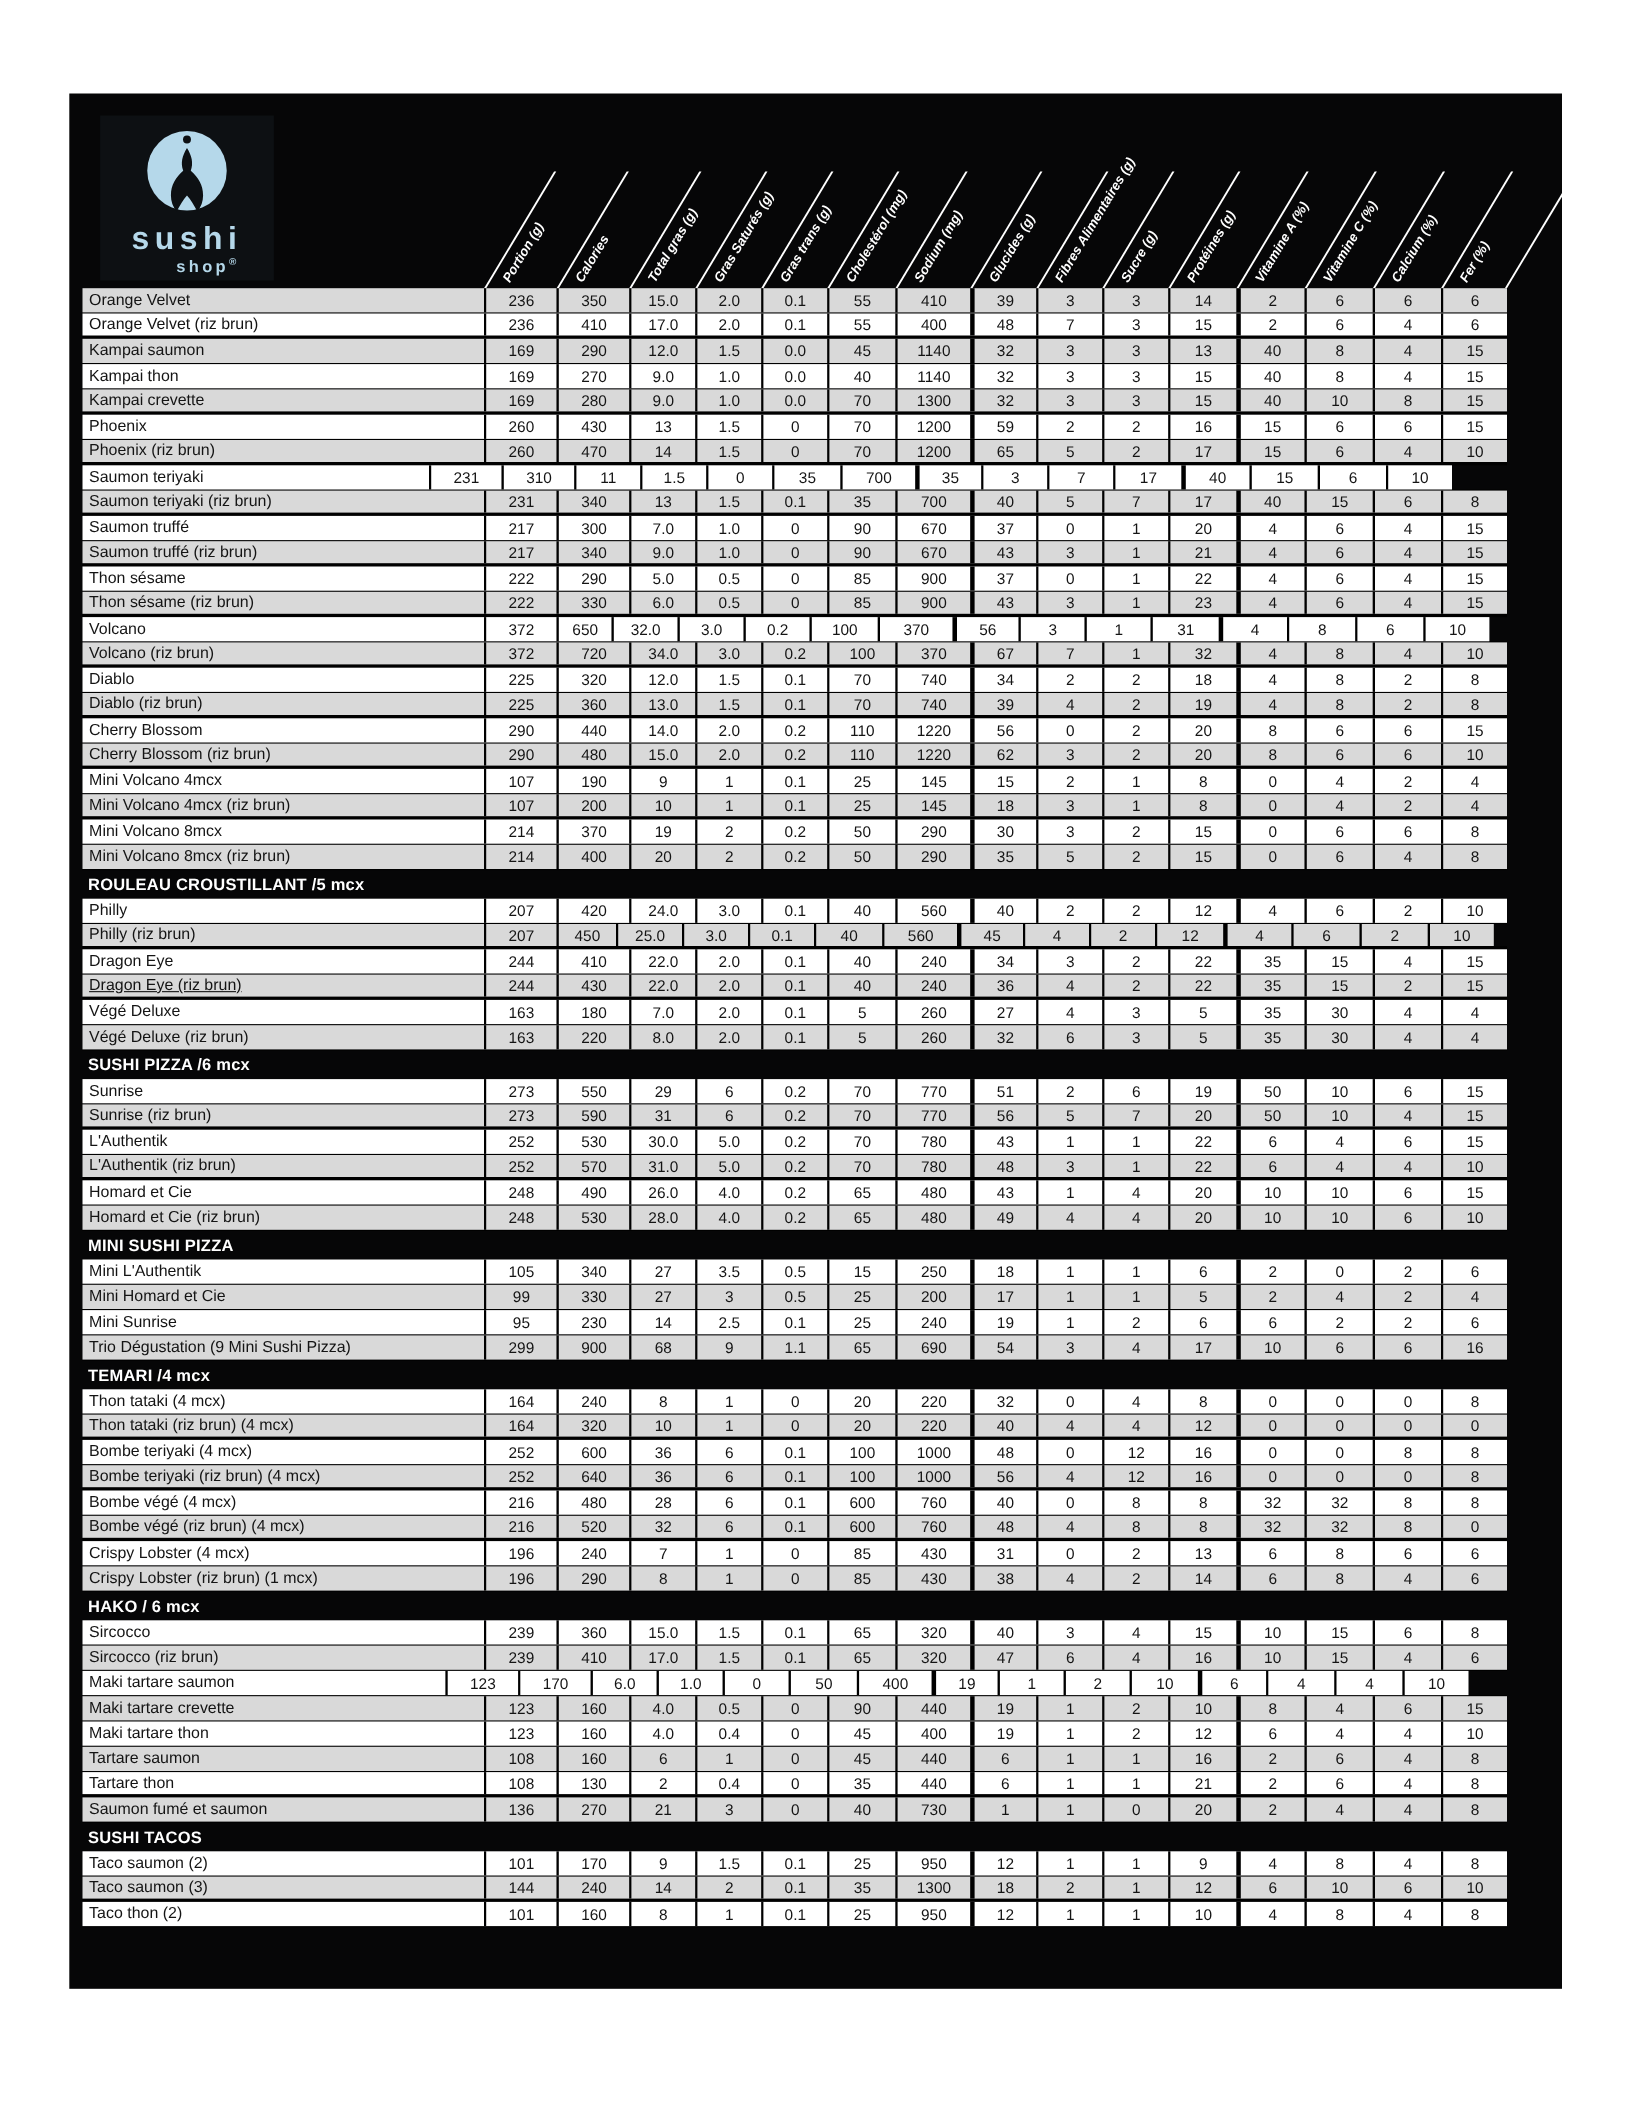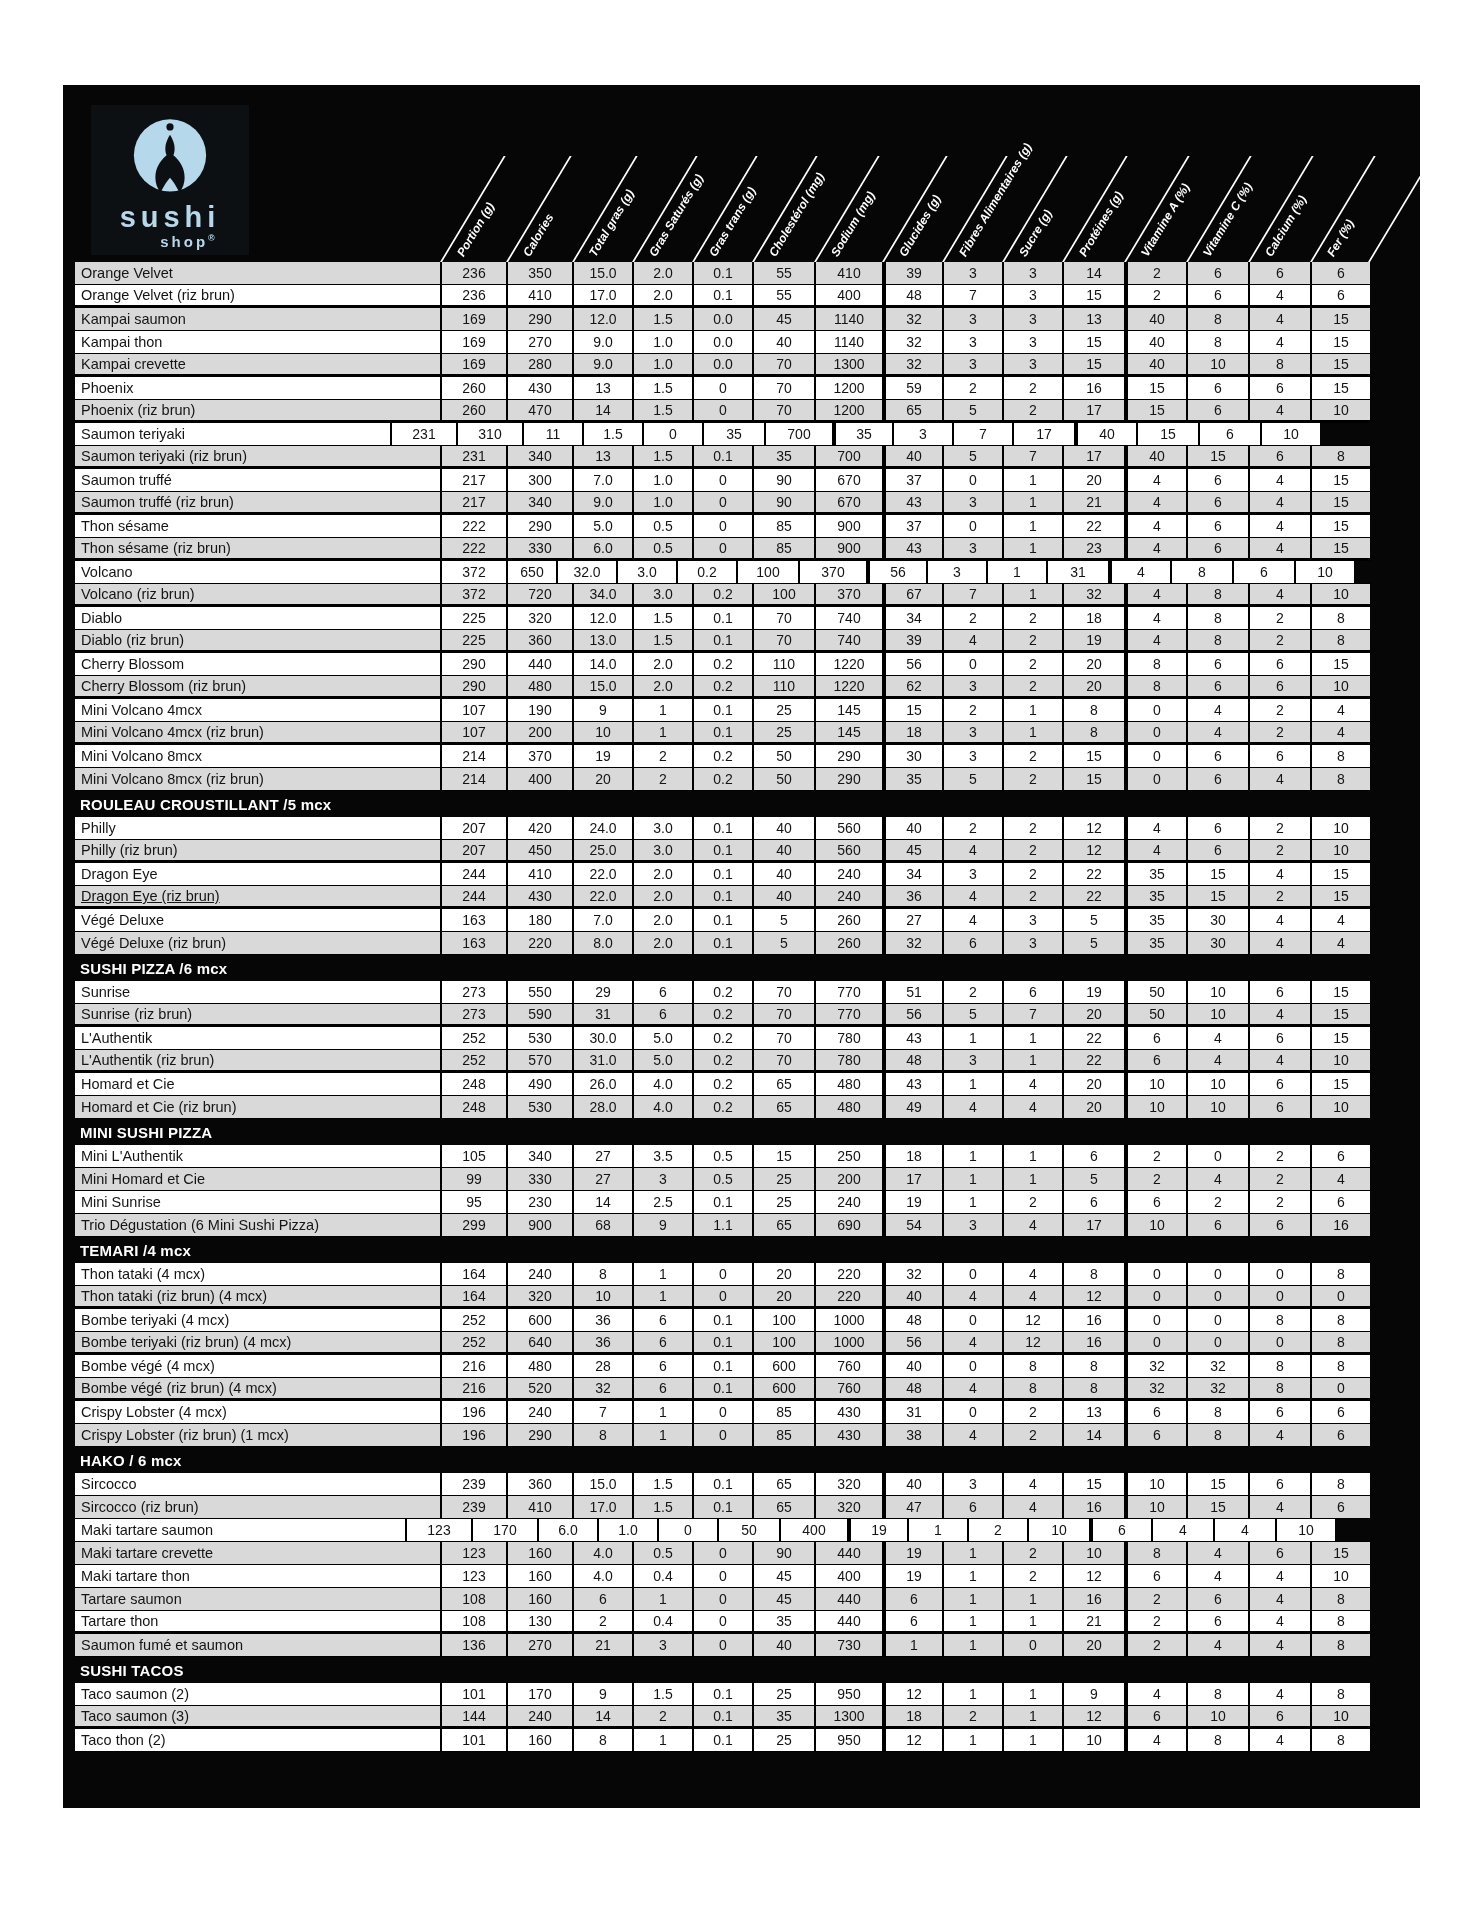--- a/index.html
+++ b/index.html
@@ -510,21 +510,21 @@
         <div class="cell" style="width: 60px;">2</div>
         <div class="cell" style="width: 62px;">12</div>
         <div class="cell vthick" style="width: 62px;">4</div>
         <div class="cell" style="width: 62px;">6</div>
         <div class="cell" style="width: 62px;">2</div>
         <div class="cell" style="width: 60px;">10</div>
       </div>
       <div class="row grey thick">
         <div class="cell name" style="width: 365px;">Philly (riz brun)</div>
         <div class="cell" style="width: 66px;">207</div>
-        <div class="cell" style="width: 66px;">450</div>
+        <div class="cell" style="width: 54px;">450</div>
         <div class="cell" style="width: 60px;">25.0</div>
         <div class="cell" style="width: 60px;">3.0</div>
         <div class="cell" style="width: 60px;">0.1</div>
         <div class="cell" style="width: 62px;">40</div>
         <div class="cell" style="width: 68px;">560</div>
         <div class="cell vthick" style="width: 60px;">45</div>
         <div class="cell" style="width: 60px;">4</div>
         <div class="cell" style="width: 60px;">2</div>
         <div class="cell" style="width: 62px;">12</div>
         <div class="cell vthick" style="width: 62px;">4</div>
@@ -762,21 +762,21 @@
         <div class="cell vthick" style="width: 60px;">19</div>
         <div class="cell" style="width: 60px;">1</div>
         <div class="cell" style="width: 60px;">2</div>
         <div class="cell" style="width: 62px;">6</div>
         <div class="cell vthick" style="width: 62px;">6</div>
         <div class="cell" style="width: 62px;">2</div>
         <div class="cell" style="width: 62px;">2</div>
         <div class="cell" style="width: 60px;">6</div>
       </div>
       <div class="row grey">
-        <div class="cell name" style="width: 365px;">Trio Dégustation (6 Mini Sushi Pizza)</div>
+        <div class="cell name" style="width: 365px;">Trio Dégustation (9 Mini Sushi Pizza)</div>
         <div class="cell" style="width: 66px;">299</div>
         <div class="cell" style="width: 66px;">900</div>
         <div class="cell" style="width: 60px;">68</div>
         <div class="cell" style="width: 60px;">9</div>
         <div class="cell" style="width: 60px;">1.1</div>
         <div class="cell" style="width: 62px;">65</div>
         <div class="cell" style="width: 68px;">690</div>
         <div class="cell vthick" style="width: 60px;">54</div>
         <div class="cell" style="width: 60px;">3</div>
         <div class="cell" style="width: 60px;">4</div>

